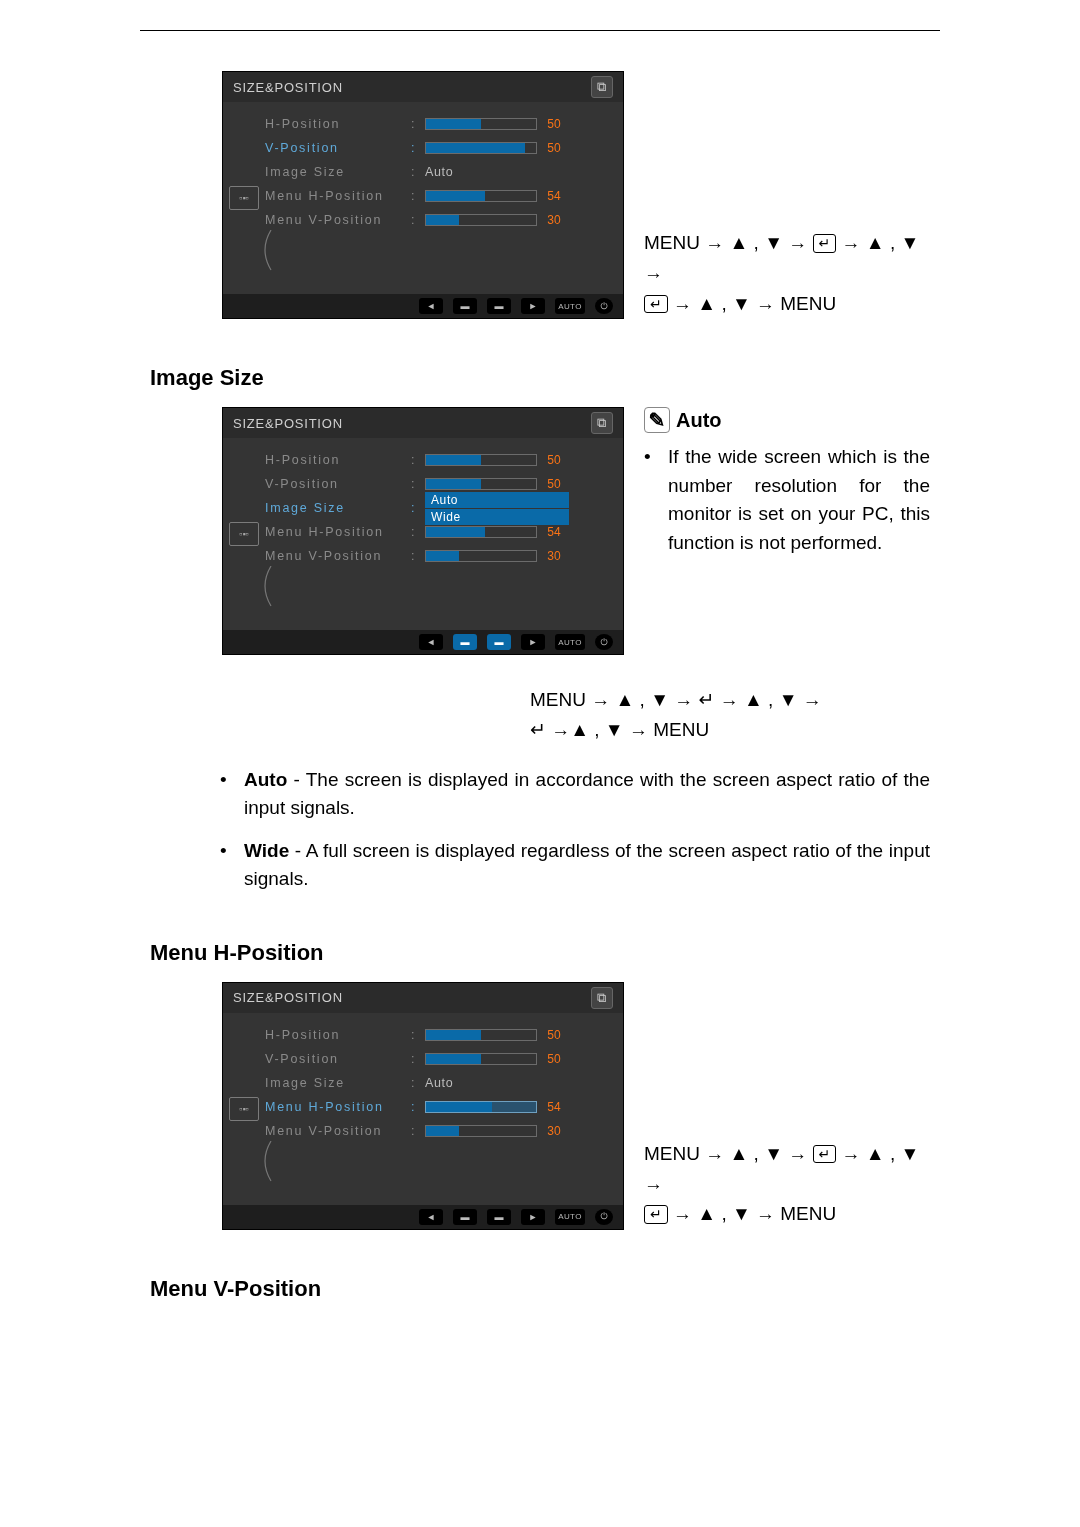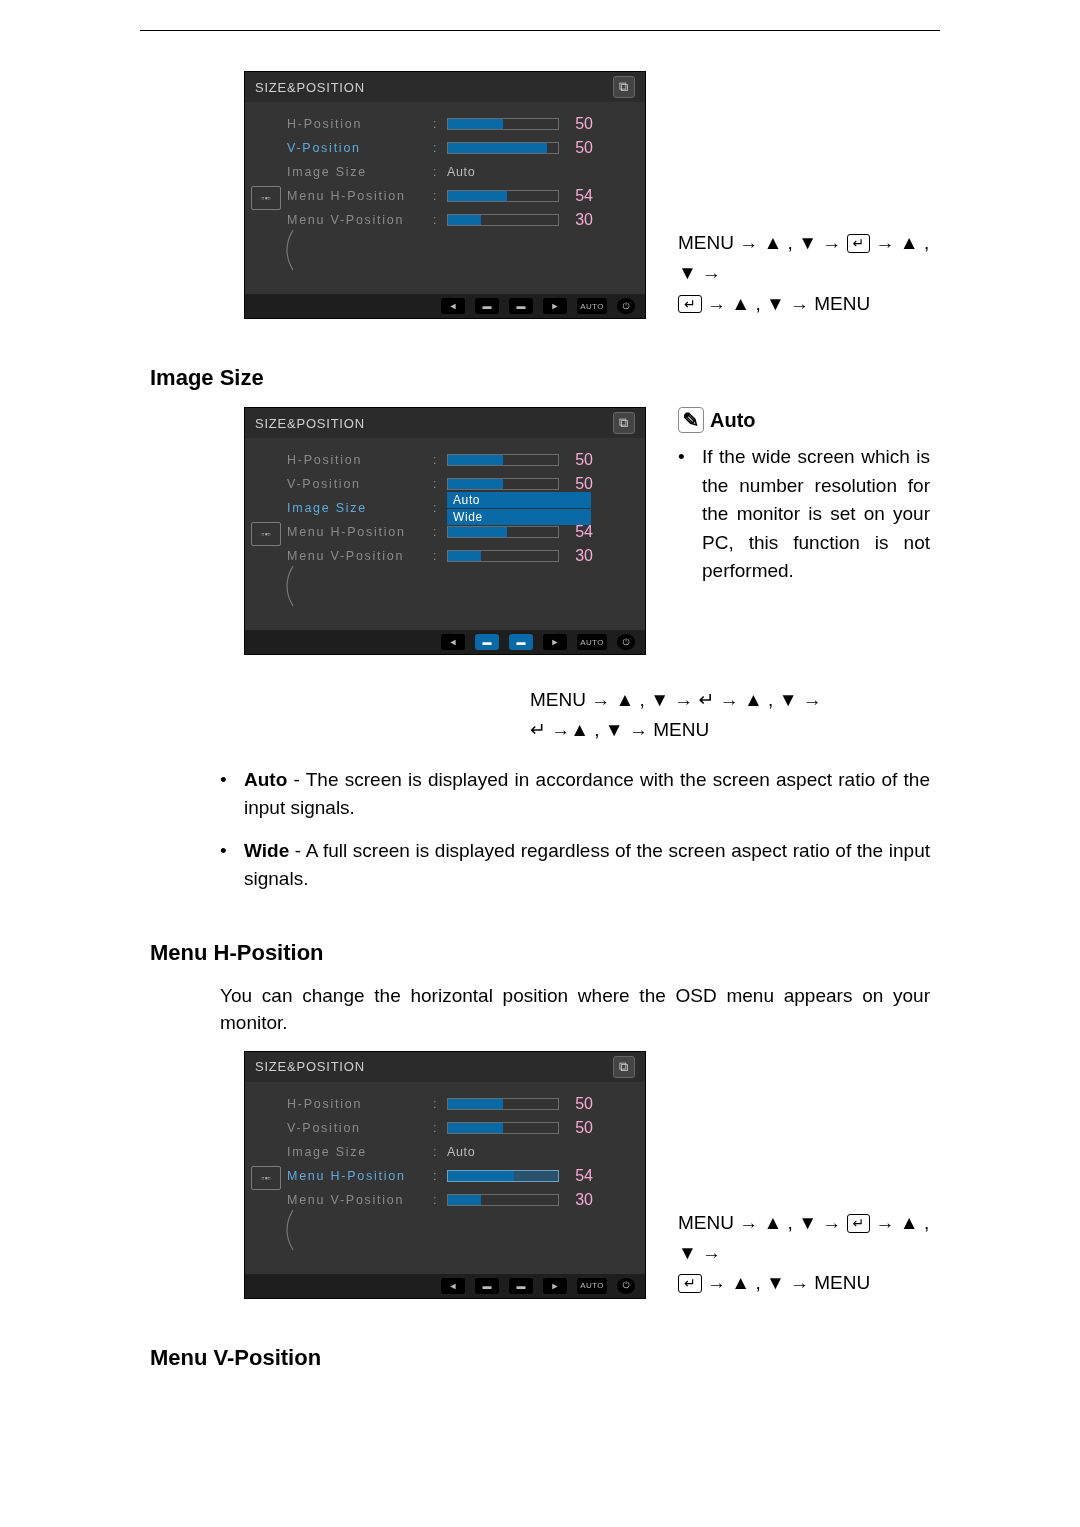--- a/index.html
+++ b/index.html
@@ -5,35 +5,35 @@
   html,body{margin:0;padding:0;background:#fff;font-family:Arial,Helvetica,sans-serif;color:#000;}
   .page{width:1080px;margin:0 auto;padding:30px 0 60px;}
   .page-title{text-align:center;font-size:20px;margin:20px 0 8px;}
   .hr{border:none;border-top:1.5px solid #000;margin:0 140px 40px;}
   .content{margin:0 150px;}
   .section-h{font-size:22px;font-weight:bold;margin:46px 0 16px;}
   .body-text{font-size:19px;line-height:1.45;margin:0 0 14px 70px;text-align:justify;}
   .bullets{margin:20px 0 0 70px;}
   .bullet{display:flex;font-size:19px;line-height:1.5;margin-bottom:14px;text-align:justify;}
   .bullet .dot{flex:0 0 24px;}
-  .osd-wrap{display:flex;align-items:flex-end;gap:32px;margin-left:94px;margin-bottom:10px;}
+  .osd-wrap{display:flex;align-items:flex-end;gap:20px;margin-left:72px;margin-bottom:10px;}
   .osd{width:400px;background:#343434;border:1px solid #000;font-family:Arial,sans-serif;}
   .osd-title{background:#2b2b2b;color:#cfcfcf;font-size:13px;letter-spacing:0.06em;padding:4px 10px 4px 10px;display:flex;align-items:center;justify-content:space-between;}
   .osd-corner{width:20px;height:20px;background:#444;border:1px solid #666;border-radius:3px;display:inline-flex;align-items:center;justify-content:center;}
   .osd-body{display:flex;}
   .osd-left{width:42px;display:flex;align-items:center;justify-content:center;padding:30px 0;}
   .osd-icon-box{width:28px;height:22px;border:1px solid #7b7b7b;border-radius:2px;color:#aaa;font-size:9px;display:flex;align-items:center;justify-content:center;}
   .osd-list{flex:1;padding:10px 14px 22px 0;}
   .osd-row{display:flex;align-items:center;height:24px;font-size:12.5px;color:#8a8a8a;letter-spacing:0.14em;}
   .osd-row.active{color:#5fa9d9;}
   .osd-label{flex:0 0 146px;}
   .osd-colon{flex:0 0 14px;}
   .osd-bar{flex:0 0 110px;height:10px;border:1px solid #6b6b6b;background:#333;position:relative;}
   .osd-bar .fill{position:absolute;left:0;top:0;bottom:0;background:#0a6aa8;}
-  .osd-val{flex:0 0 34px;text-align:right;font-size:16px;color:#f9a8d4;letter-spacing:0;}
+  .osd-val{flex:0 0 34px;text-align:center;font-size:12px;color:#f97316;letter-spacing:0;}
   .osd-selval{color:#bcbcbc;font-size:12.5px;letter-spacing:0.05em;}
   .osd-drop{flex:0 0 144px;}
   .osd-drop .opt{background:#0a6aa8;color:#fff;font-size:12px;padding:1px 6px;margin:1px 0;letter-spacing:0.05em;}
   .osd-curve{position:relative;left:-10px;height:40px;width:30px;}
   .osd-curve svg{position:absolute;left:0;top:-2px;}
   .osd-footer{background:#1e1e1e;display:flex;align-items:center;justify-content:flex-end;gap:10px;padding:4px 10px;}
   .fbtn{width:24px;height:16px;background:#000;border-radius:3px;color:#bbb;font-size:9px;display:flex;align-items:center;justify-content:center;}
   .fbtn.sel{background:#0a6aa8;color:#fff;}
   .fbtn.auto{width:30px;font-size:8px;letter-spacing:0.05em;}
   .fbtn.power{width:18px;border-radius:50%;}
@@ -209,21 +209,20 @@
           <span class="dot">•</span>
           <span><b>Auto</b> - The screen is displayed in accordance with the screen aspect ratio of the input signals.</span>
         </div>
         <div class="bullet">
           <span class="dot">•</span>
           <span><b>Wide</b> - A full screen is displayed regardless of the screen aspect ratio of the input signals.</span>
         </div>
       </div>
 
     <div class="section-h">Menu H-Position</div>
-    <p class="body-text">You can change the horizontal position where the OSD menu appears on your monitor.</p>
 
     <div class="osd-wrap">
       <div class="osd" id="osd3">
           <div class="osd-title">
             <span>SIZE&amp;POSITION</span>
             <span class="osd-corner">⧉</span>
           </div>
           <div class="osd-body">
             <div class="osd-left">
               <div class="osd-icon-box">▫▪▫</div>

